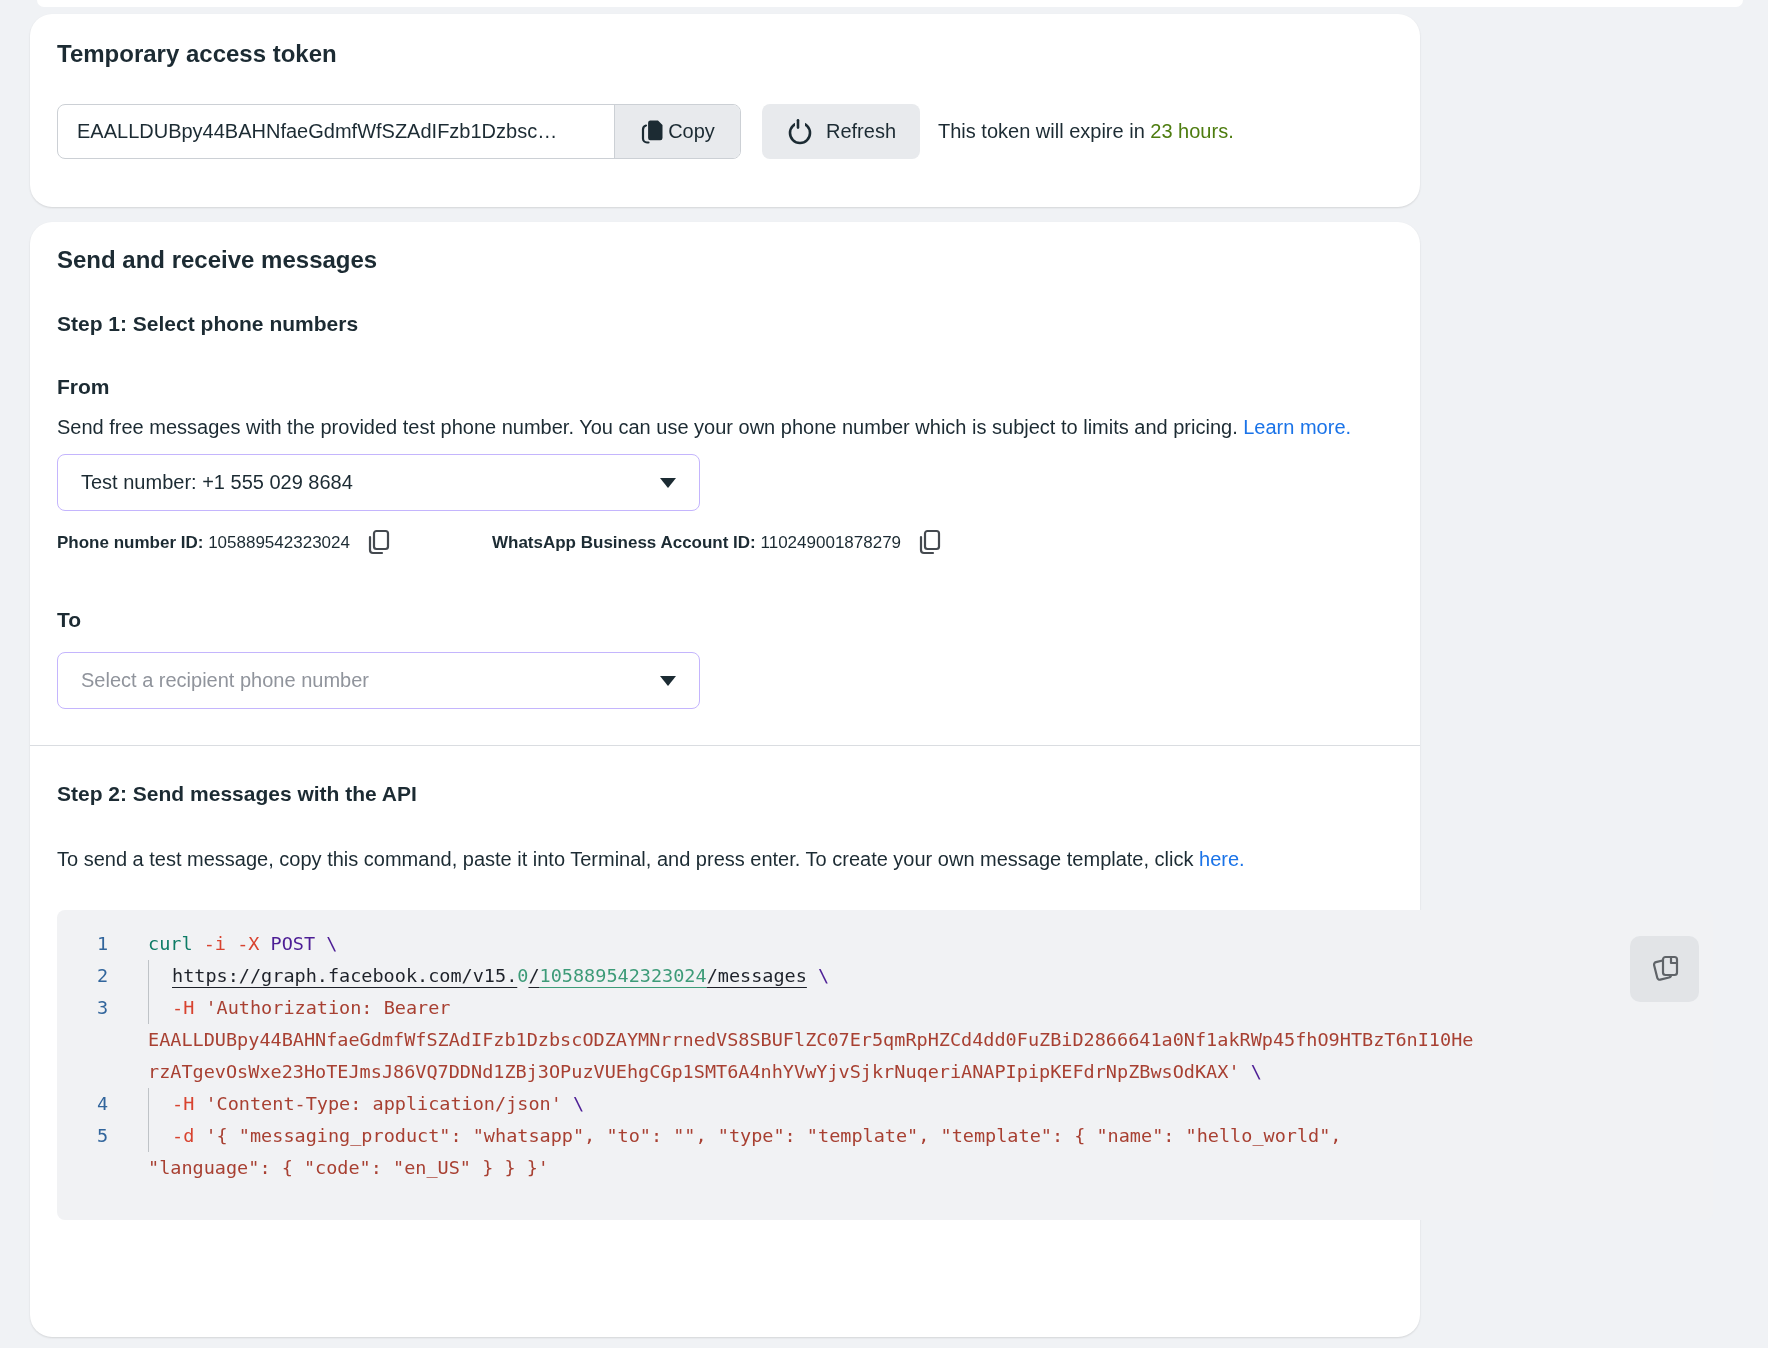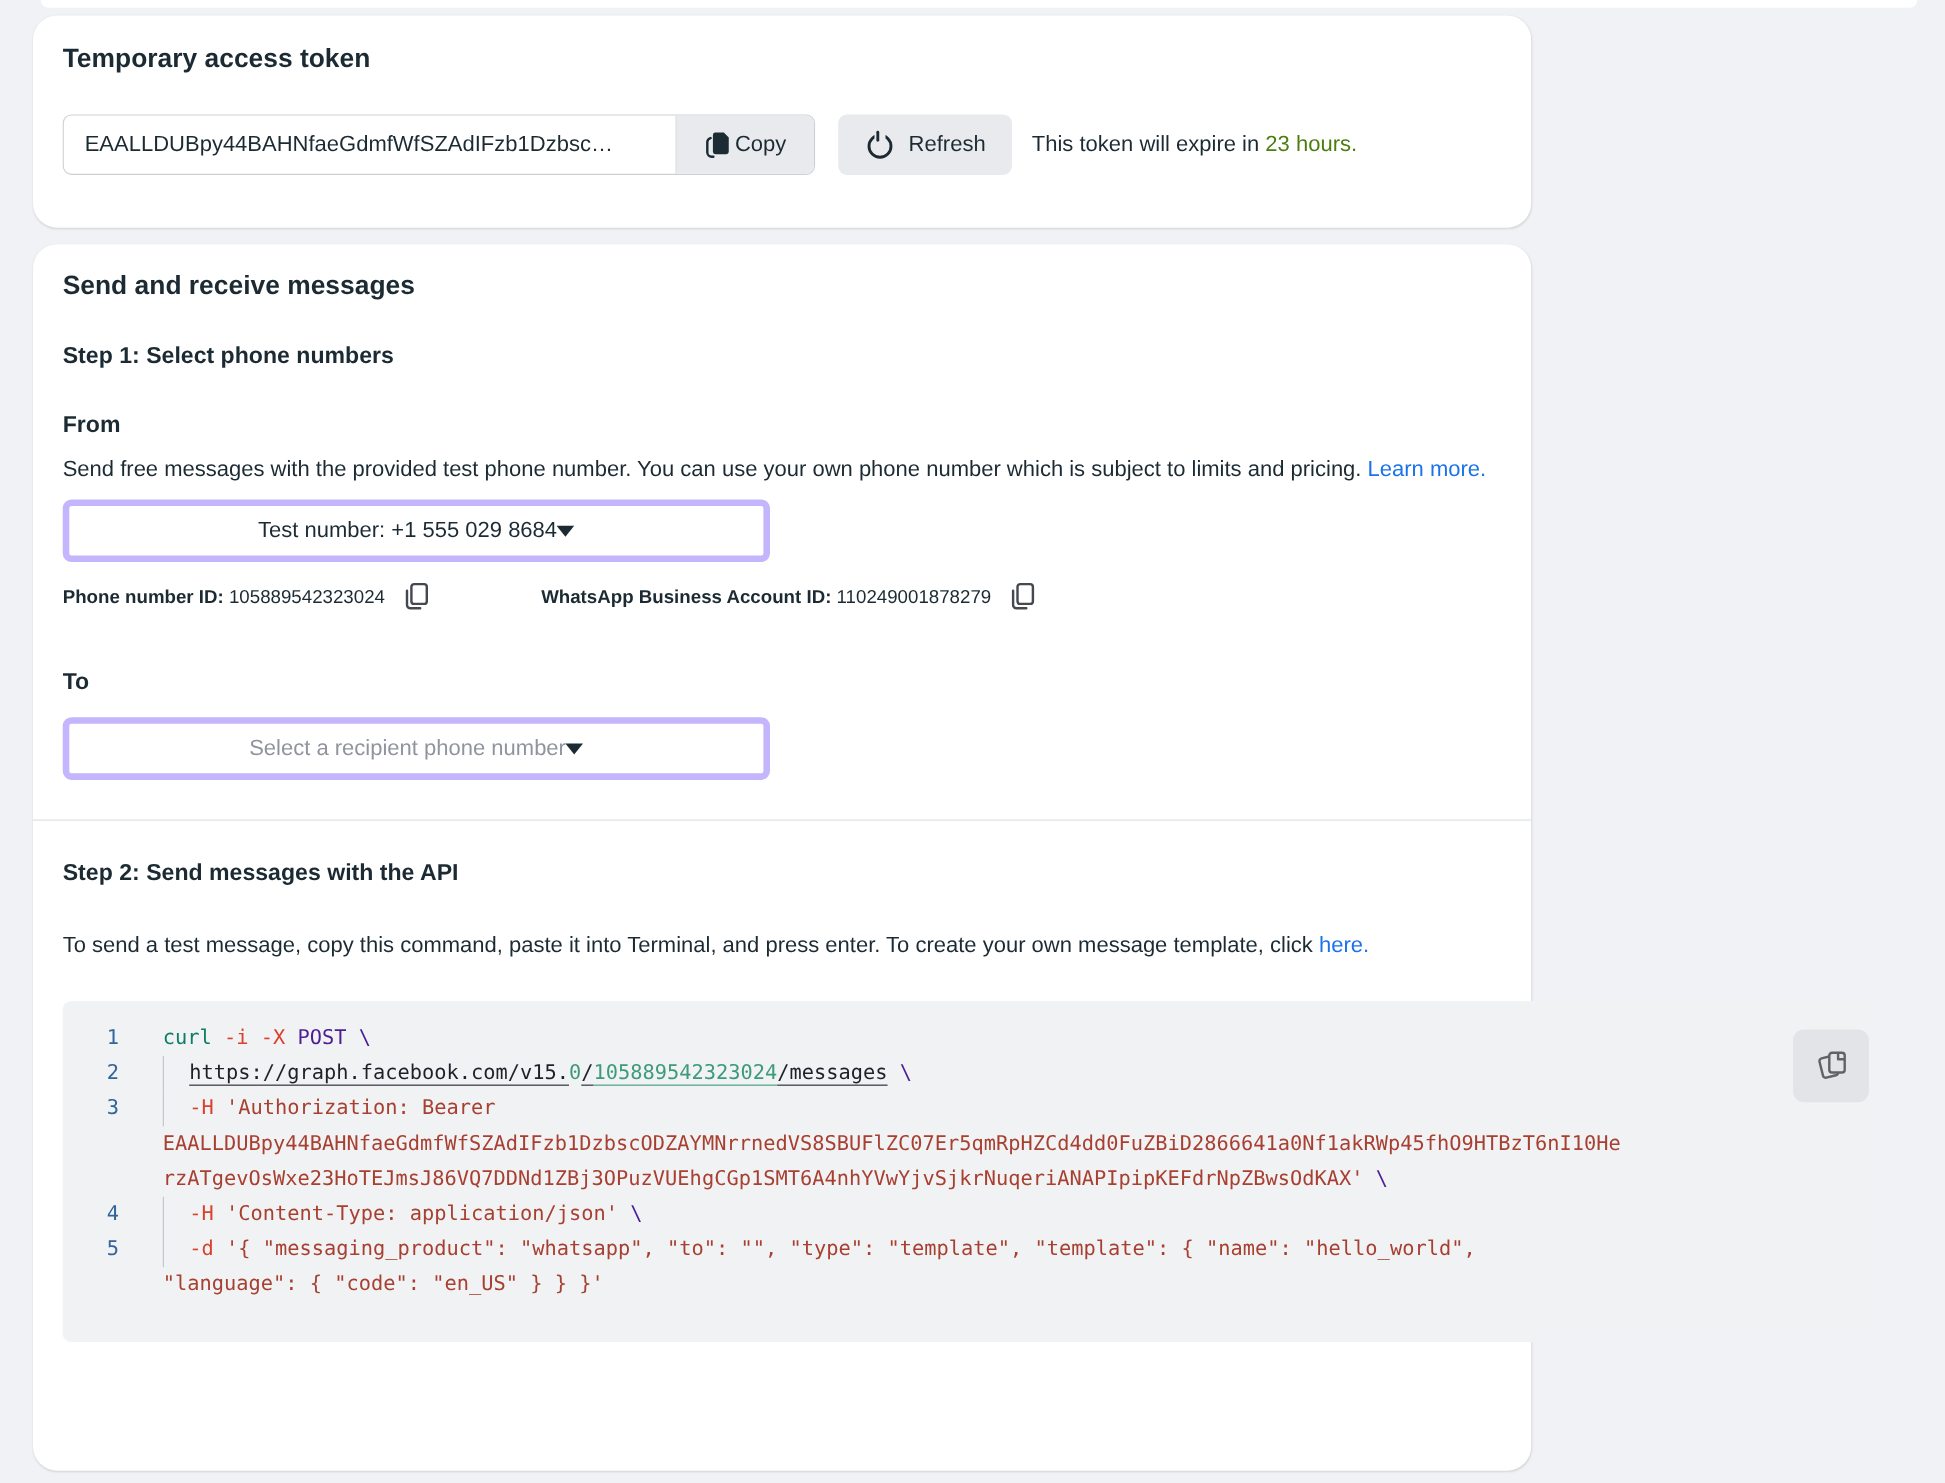--- a/index.html
+++ b/index.html
@@ -1,19 +1,19 @@
 <!DOCTYPE html>
 <html><head>
 <meta charset="utf-8">
 <style>
   html,body{margin:0;padding:0;background:#f0f2f5;}
   .page{position:relative;width:1768px;height:1348px;background:#f0f2f5;overflow:hidden;
         font-family:"Liberation Sans","DejaVu Sans",sans-serif;color:#1c2b33;}
   .card{position:absolute;left:30px;width:1362px;background:#fff;border-radius:22px;
-        box-shadow:0 1px 2px rgba(0,0,0,.12);}
+        box-shadow:0 1px 2px rgba(0,0,0,.12);padding-left:28px;}
   .prev-edge{position:absolute;left:37px;top:0;width:1706px;height:7px;background:#fff;
         border-radius:0 0 8px 8px;}
   .card-title{position:absolute;left:27px;font-size:24px;font-weight:700;}
   .sub-heading{position:absolute;left:27px;font-size:21px;font-weight:700;}
   .field-label{position:absolute;left:27px;font-size:21px;font-weight:700;}
   .para{position:absolute;left:27px;font-size:20px;line-height:30px;white-space:nowrap;}
   .link{color:#1a73e8;cursor:pointer;text-decoration:none;}
 
   
   .token-group{position:absolute;left:27px;top:90px;height:55px;display:flex;
@@ -22,23 +22,23 @@
         overflow:hidden;white-space:nowrap;box-sizing:border-box;}
   .copy-seg{width:125px;background:#e8eaed;border-left:1px solid #ccd0d5;border-radius:0 7px 7px 0;
         display:flex;align-items:center;justify-content:center;gap:4px;font-size:20px;cursor:pointer;}
   .refresh-btn{position:absolute;left:732px;top:90px;width:158px;height:55px;background:#e8eaed;
         border:none;border-radius:8px;display:flex;align-items:center;justify-content:center;gap:12px;
         font-size:20px;font-family:inherit;color:#1c2b33;cursor:pointer;}
   .expiry{position:absolute;left:908px;top:90px;height:55px;display:flex;align-items:center;font-size:20px;}
   .expiry b{color:#4d7c0f;font-weight:400;white-space:pre;}
 
   
-  .select{position:absolute;left:27px;width:643px;height:57px;border:6px solid #c4b5fd;border-radius:8px;
+  .select{position:absolute;left:27px;width:643px;height:57px;border:1px solid #c4b5fd;border-radius:8px;
         box-sizing:border-box;background:#fff;display:flex;align-items:center;padding:0 23px;
-        font-size:20px;cursor:pointer;justify-content:center;}
+        font-size:20px;cursor:pointer;justify-content:space-between;}
   .select .ph{color:#90949c;}
   .caret{width:0;height:0;border-left:8px solid transparent;border-right:8px solid transparent;
         border-top:10px solid #1c2b33;}
 
   .ids-row{position:absolute;left:27px;top:306px;display:flex;align-items:center;font-size:17px;}
   .ids-row .lab{font-weight:700;}
   .icon-btn{background:none;border:none;padding:0;margin-left:14px;cursor:pointer;display:flex;align-items:center;}
   .gap2{margin-left:100px;}
 
   .divider{position:absolute;left:0;right:0;top:523px;height:1px;background:#dadde1;}

